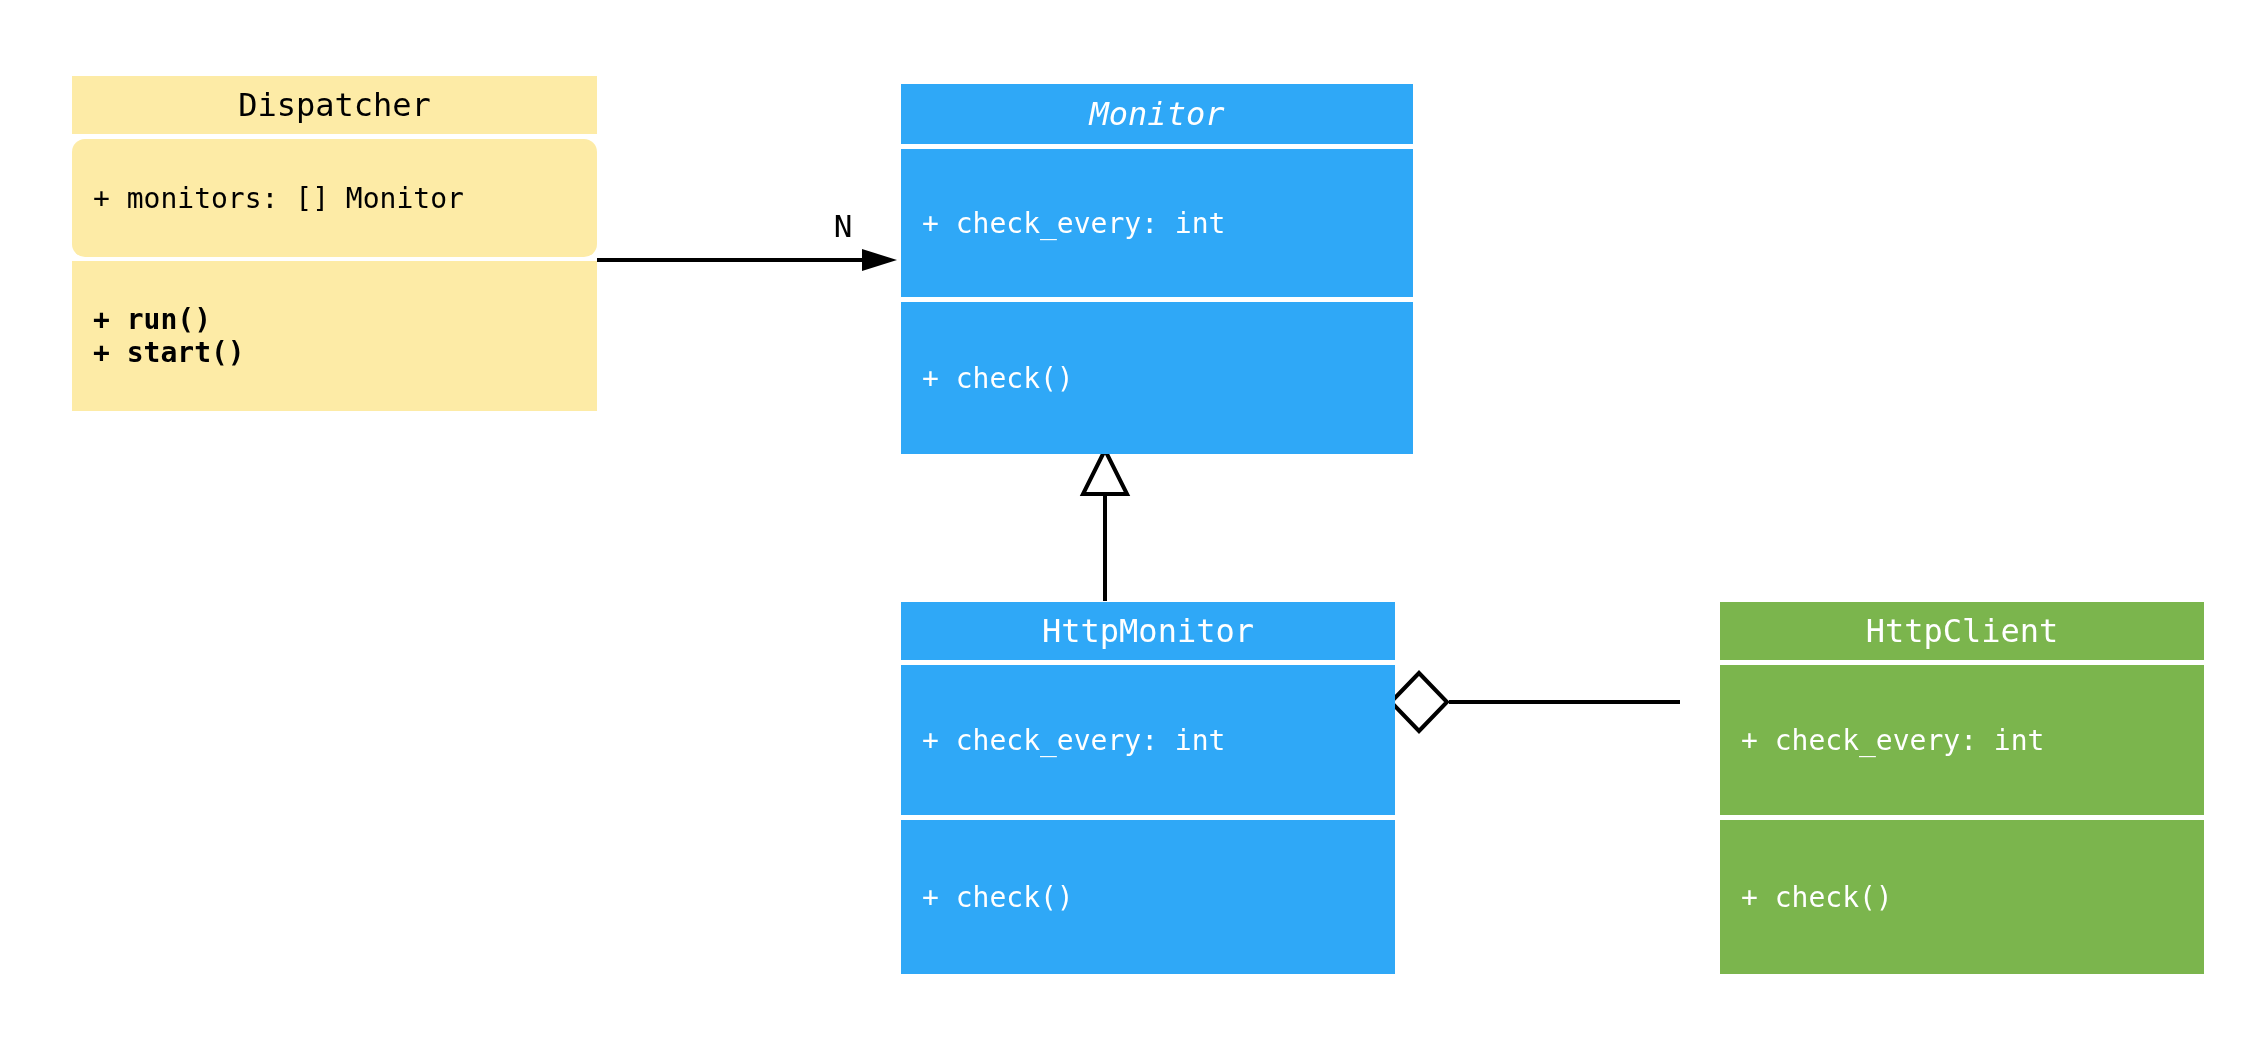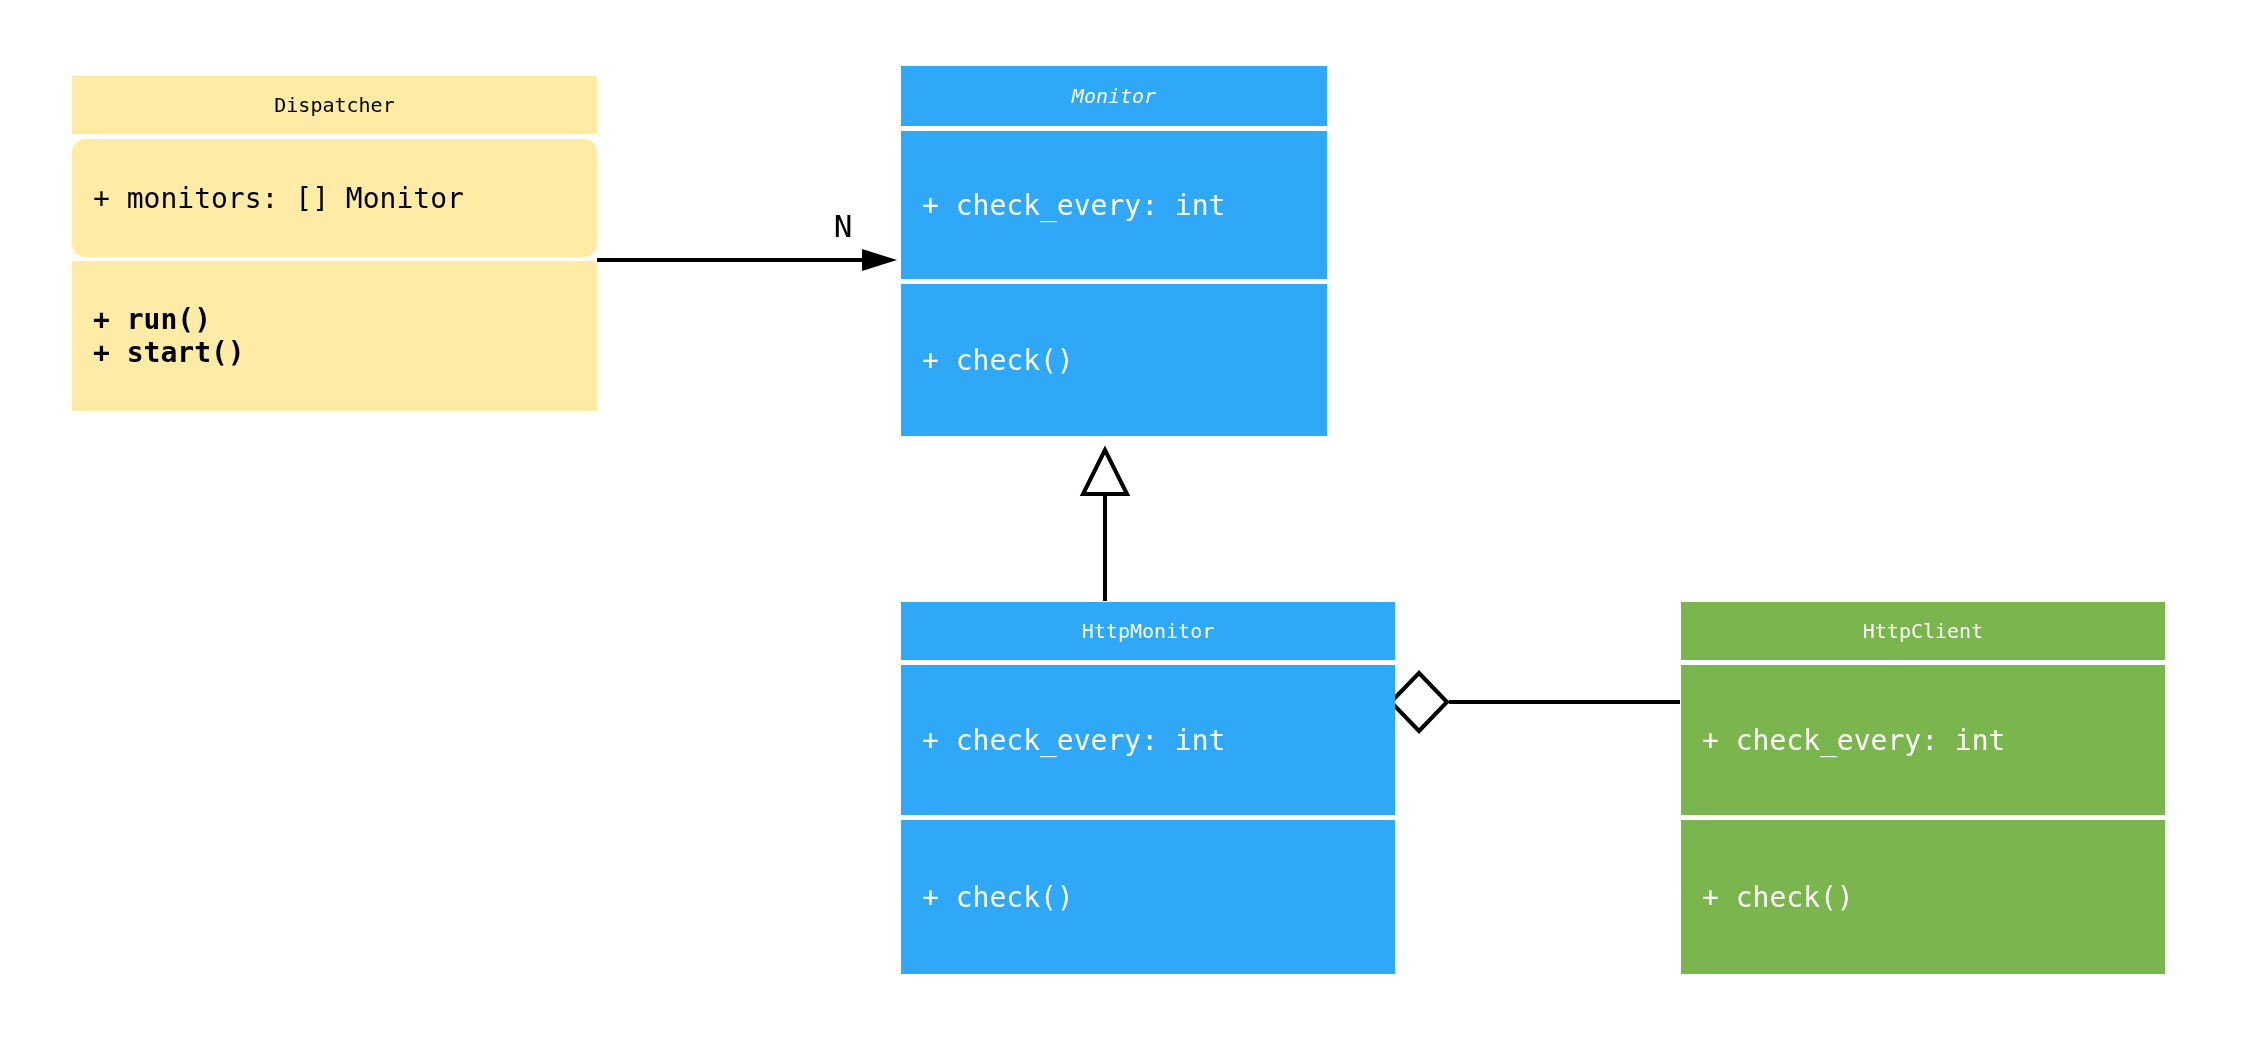--- a/index.html
+++ b/index.html
@@ -20,21 +20,21 @@
     display: flex;
     flex-direction: column;
   }
   .compartment {
     box-sizing: border-box;
   }
   .header {
     display: flex;
     align-items: center;
     justify-content: center;
-    font-size: 20px;
+    font-size: 32px;
     letter-spacing: 0;
     text-align: right;
   }
   .body-sec {
     display: flex;
     flex-direction: column;
     justify-content: center;
     padding-left: 21px;
     font-size: 28px;
   }
@@ -45,31 +45,31 @@
   .blue   .compartment { background: #2FA8F7; color: #FFFFFF; }
   .green  .compartment { background: #7BB54D; color: #FFFFFF; }
 
   
   #dispatcher { left: 72px; top: 76px; width: 525px; height: 370px; }
   #dispatcher .header  { height: 58px;  margin-bottom: 5px; }
   #dispatcher .attrs   { height: 118px; margin-bottom: 4px; border-radius: 13px; }
   #dispatcher .methods { height: 150px; font-weight: bold; }
 
   
-  #monitor { left: 901px; top: 66px; width: 426px; height: 370px; }
+  #monitor { left: 901px; top: 84px; width: 512px; height: 370px; }
   #monitor .header  { height: 60px;  margin-bottom: 5px; font-style: italic; }
   #monitor .attrs   { height: 148px; margin-bottom: 5px; }
   #monitor .methods { height: 152px; }
 
   
   .lower .header  { height: 58px;  margin-bottom: 5px; }
   .lower .attrs   { height: 150px; margin-bottom: 5px; }
   .lower .methods { height: 154px; }
   #http-monitor { left: 901px;  top: 602px; width: 494px; height: 372px; }
-  #http-client  { left: 1681px; top: 602px; width: 484px; height: 372px; }
+  #http-client  { left: 1720px; top: 602px; width: 484px; height: 372px; }
 
   #relationship-layer {
     position: absolute;
     left: 0; top: 0;
     width: 2244px;
     height: 1048px;
     pointer-events: none;
   }
   #assoc-label {
     position: absolute;

